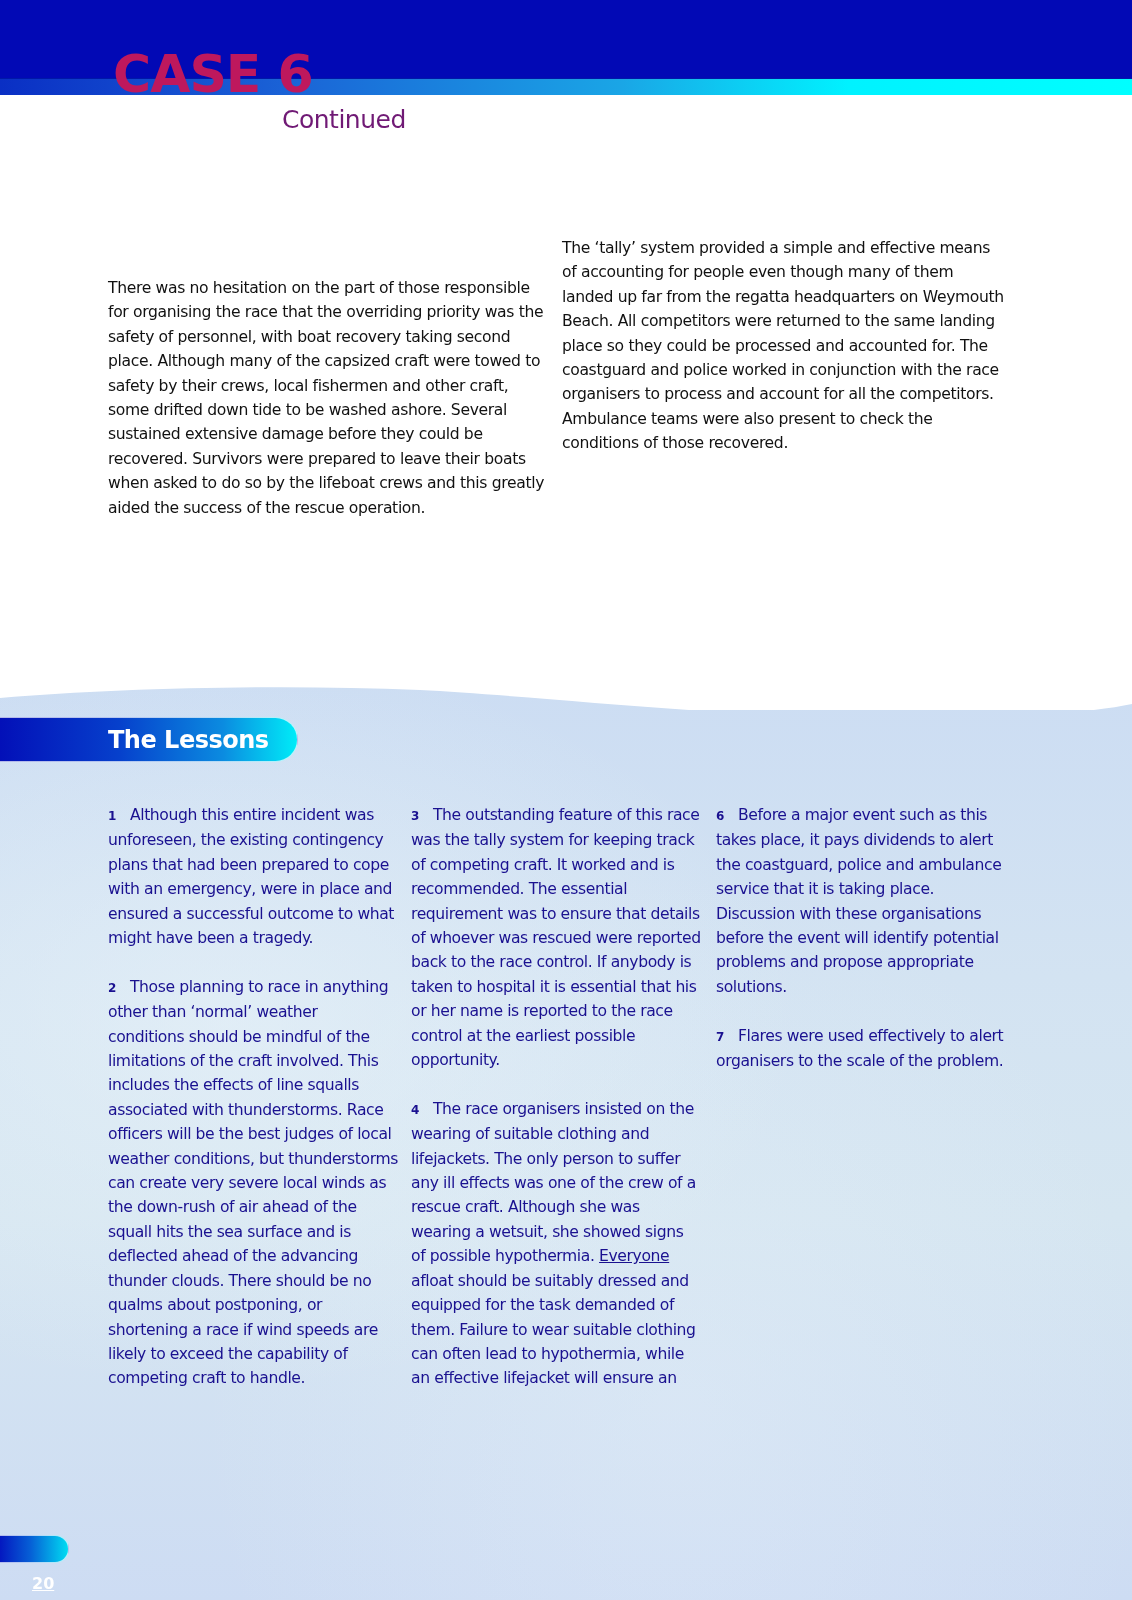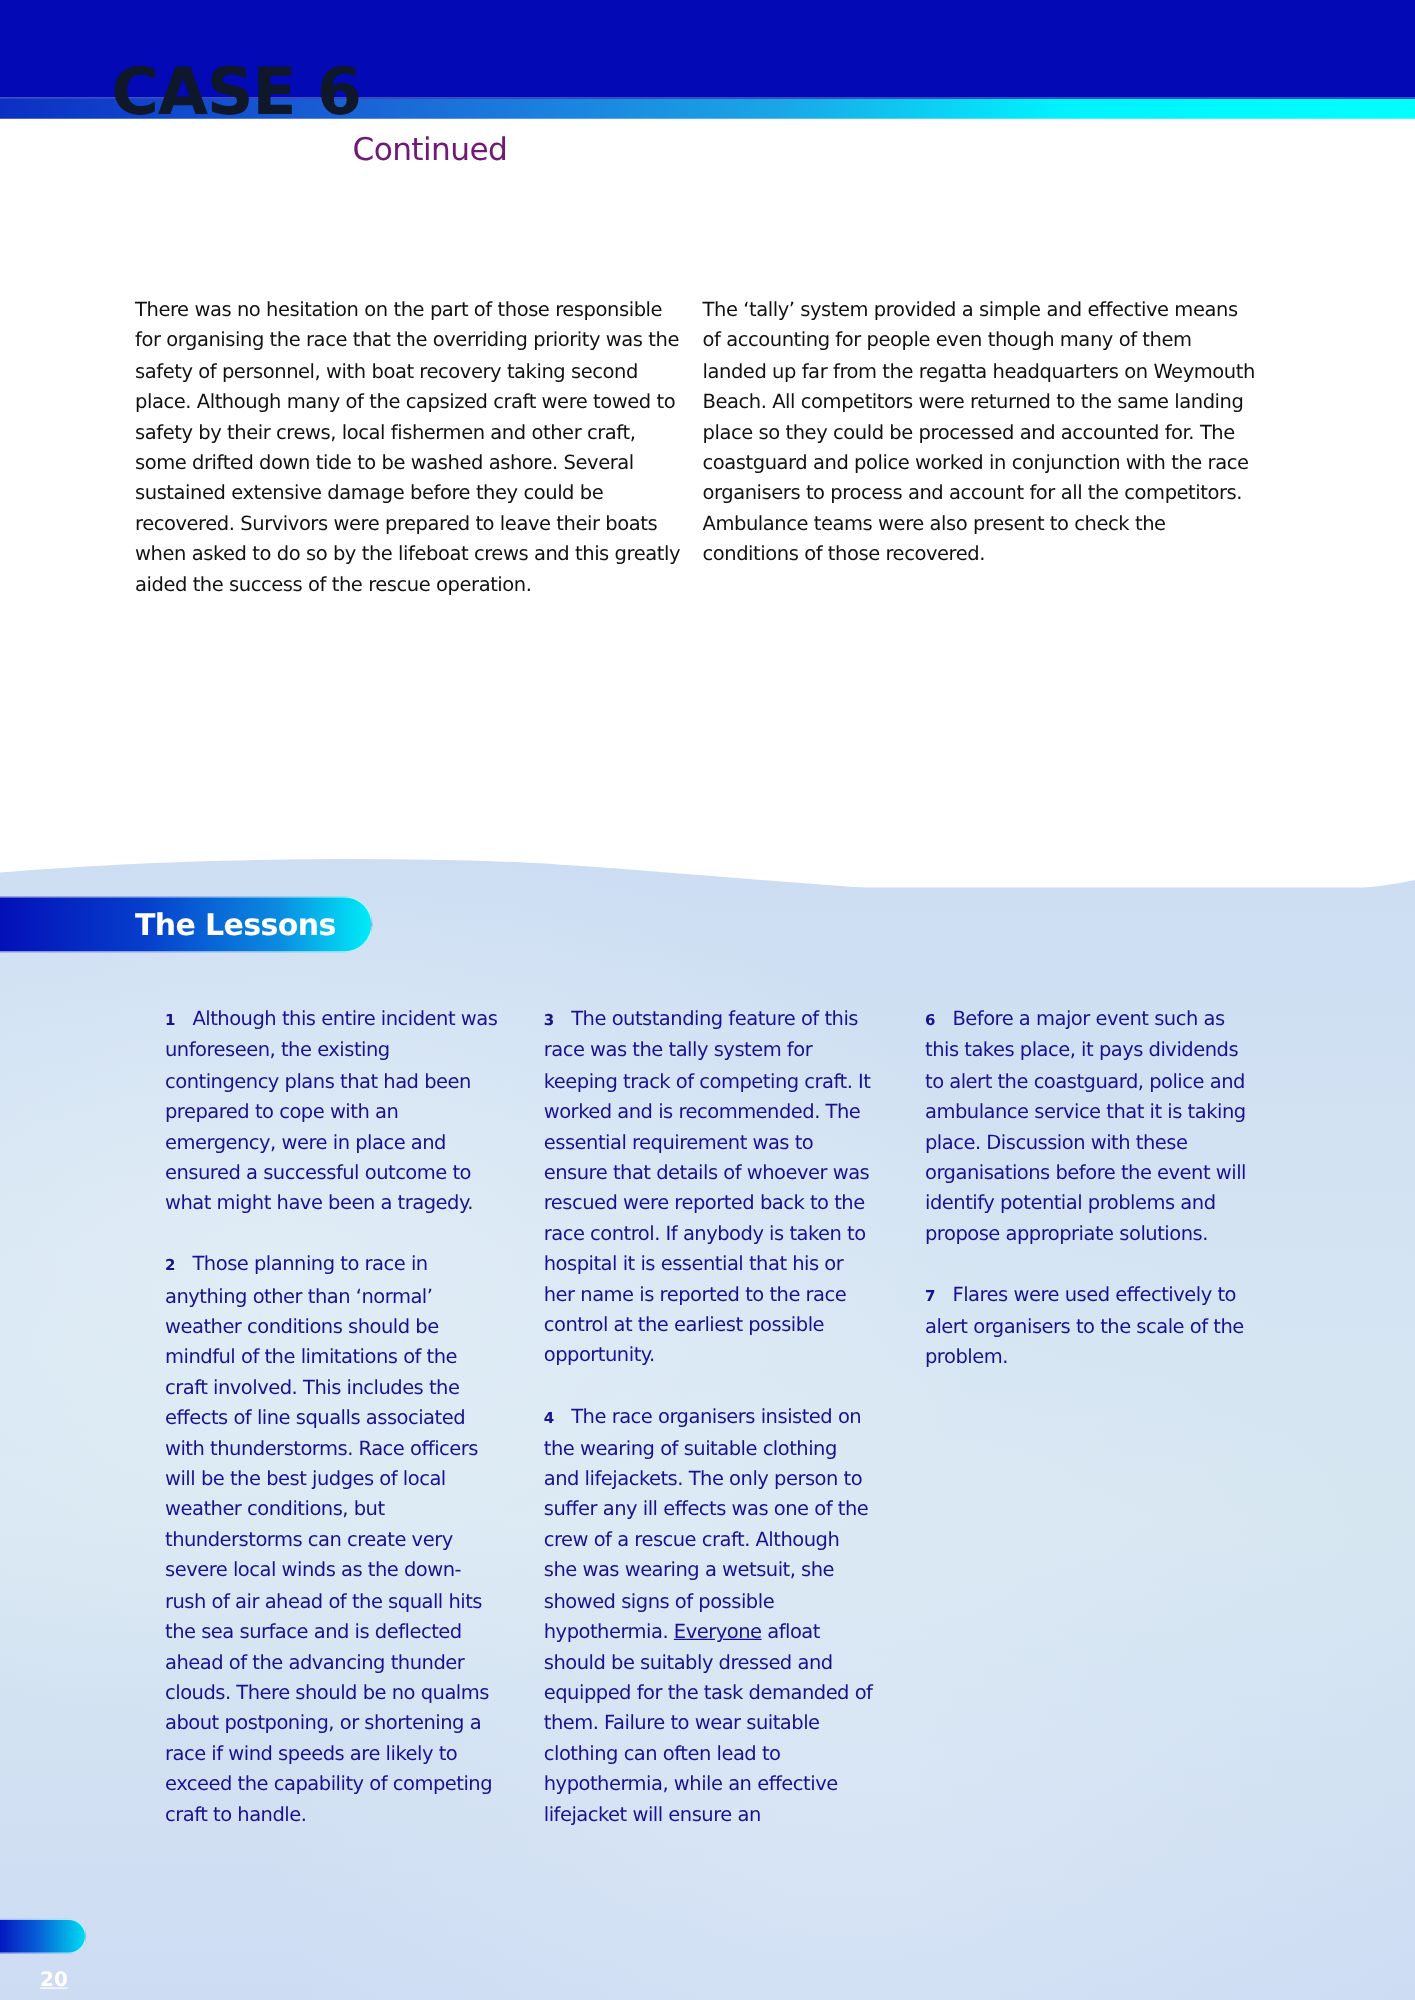--- a/index.html
+++ b/index.html
@@ -10,38 +10,38 @@
     .header-band {
       position: absolute; left: 0; top: 0; width: 1132px; height: 78px;
       background: #0209b5;
     }
     .header-stripe {
       position: absolute; left: 0; top: 78px; width: 1132px; height: 17px;
       background: linear-gradient(90deg, #0a2fc4 0%, #1a62d6 25%, #1aa6e6 55%, #00f2ff 75%, #00ffff 100%);
       border-top: 1px solid #0018a8;
     }
     .case-title {
-      position: absolute; left: 89px; top: 48px;
+      position: absolute; left: 113px; top: 48px;
       font-family: "DejaVu Sans", sans-serif; font-weight: bold;
       font-size: 52px; line-height: 52px; letter-spacing: -1px;
-      color: #0f172a;
+      color: #be185d;
     }
     .case-subtitle {
       position: absolute; left: 282px; top: 106px;
       font-family: "DejaVu Sans", sans-serif; font-size: 25px; line-height: 28px;
       color: #701a75; letter-spacing: -0.5px;
     }
 
     
     .intro-col {
       position: absolute; top: 236px; width: 440px;
       font-family: "DejaVu Sans", sans-serif; font-size: 15.6px; line-height: 24.4px;
       color: #111111; letter-spacing: -0.35px;
     }
-    .intro-col.left { left: 108px; }
+    .intro-col.left { left: 108px; margin-top: 40px; }
     .intro-col.right { left: 562px; width: 446px; }
     .intro-col p { margin-bottom: 24.4px; }
 
     
     .sea-bg {
       position: absolute; left: 0; top: 640px; width: 1132px; height: 960px;
       background:
         radial-gradient(ellipse at 20% 40%, rgba(235,245,250,0.55) 0%, rgba(235,245,250,0) 45%),
         radial-gradient(ellipse at 60% 80%, rgba(230,240,250,0.35) 0%, rgba(230,240,250,0) 50%),
         linear-gradient(180deg, #cbdcf3 0%, #d3e3f2 35%, #d6e6f1 60%, #cddcf3 100%);
@@ -63,21 +63,21 @@
 
     
     .lesson-col {
       position: absolute; top: 803px; width: 290px;
       font-family: "DejaVu Sans", sans-serif; font-size: 15.6px; line-height: 24.4px;
       color: #1a1190; letter-spacing: -0.4px;
     }
     .lesson-col.c1 { left: 108px; }
     .lesson-col.c2 { left: 411px; }
     .lesson-col.c3 { left: 716px; width: 290px; }
-    .lesson-col p { margin-bottom: 24.4px; margin-left: 24px; }
+    .lesson-col p { margin-bottom: 24.4px; }
     .lesson-num {
       font-weight: bold; font-size: 12px; color: #1a1190; margin-right: 14px;
       display: inline-block;
     }
     .underlined { text-decoration: underline; }
 
     
     .page-pill {
       position: absolute; left: 0; top: 1535px; width: 69px; height: 28px;
       border-radius: 0 14px 14px 0;

